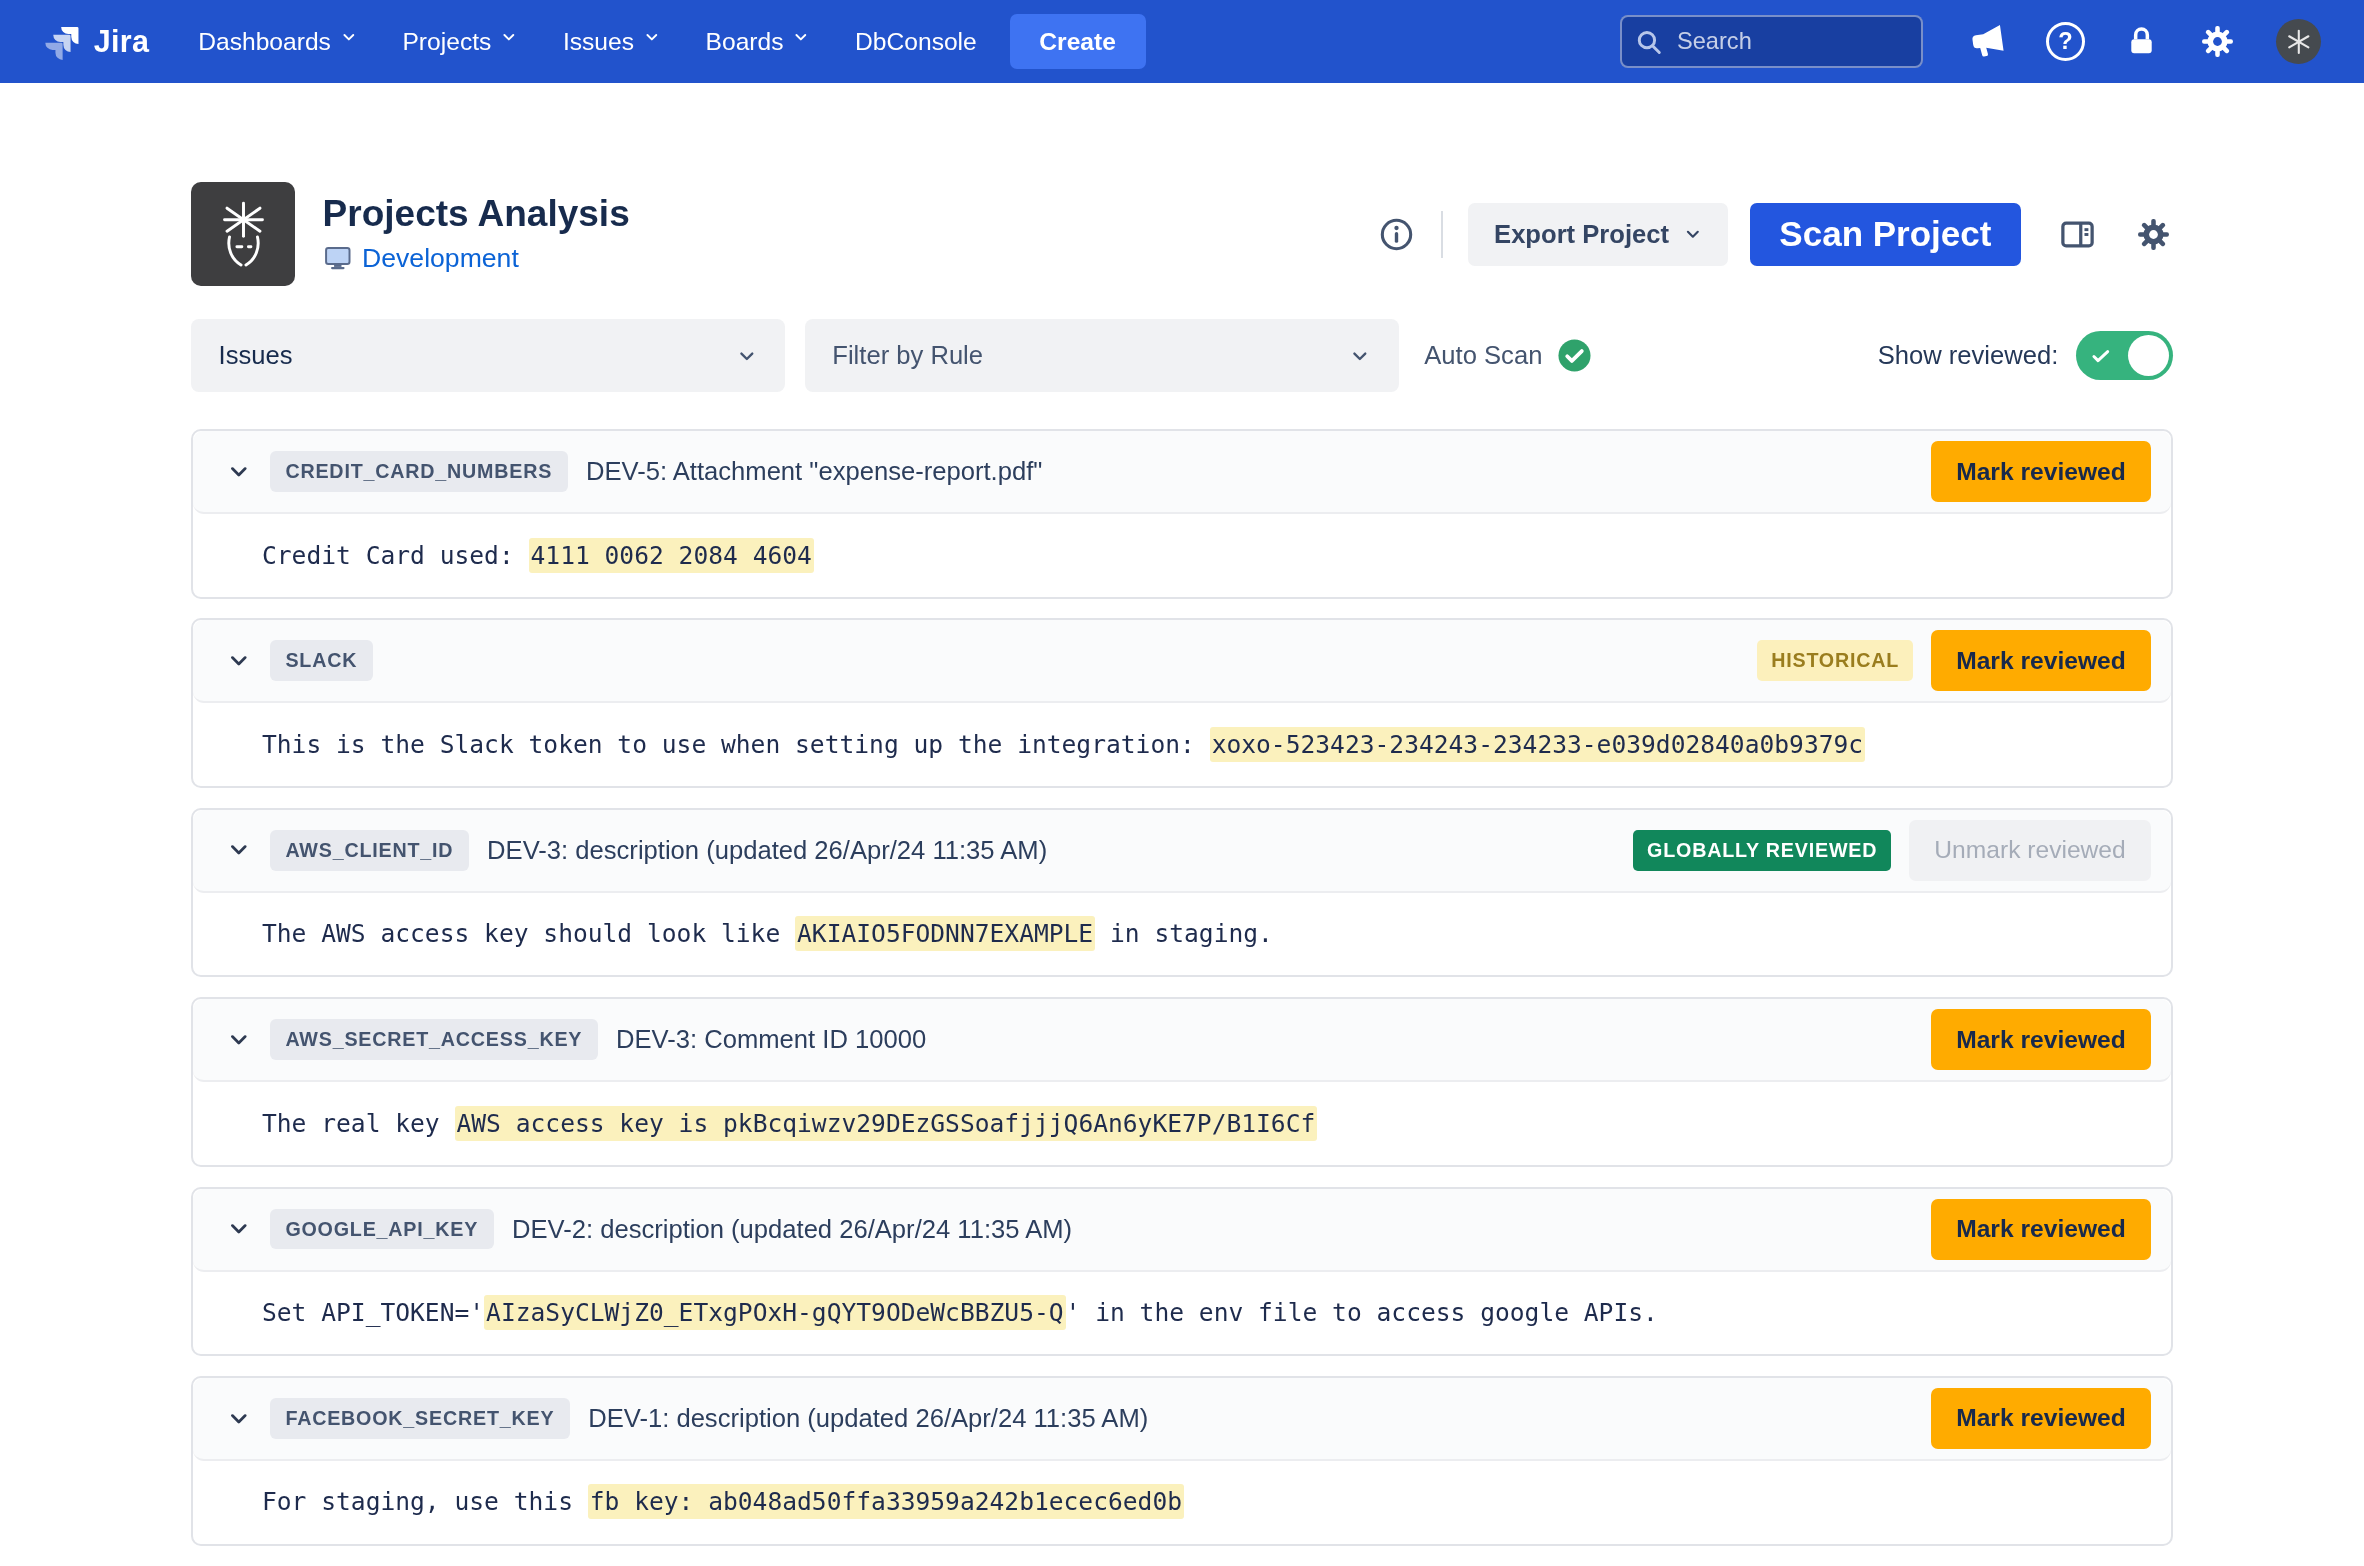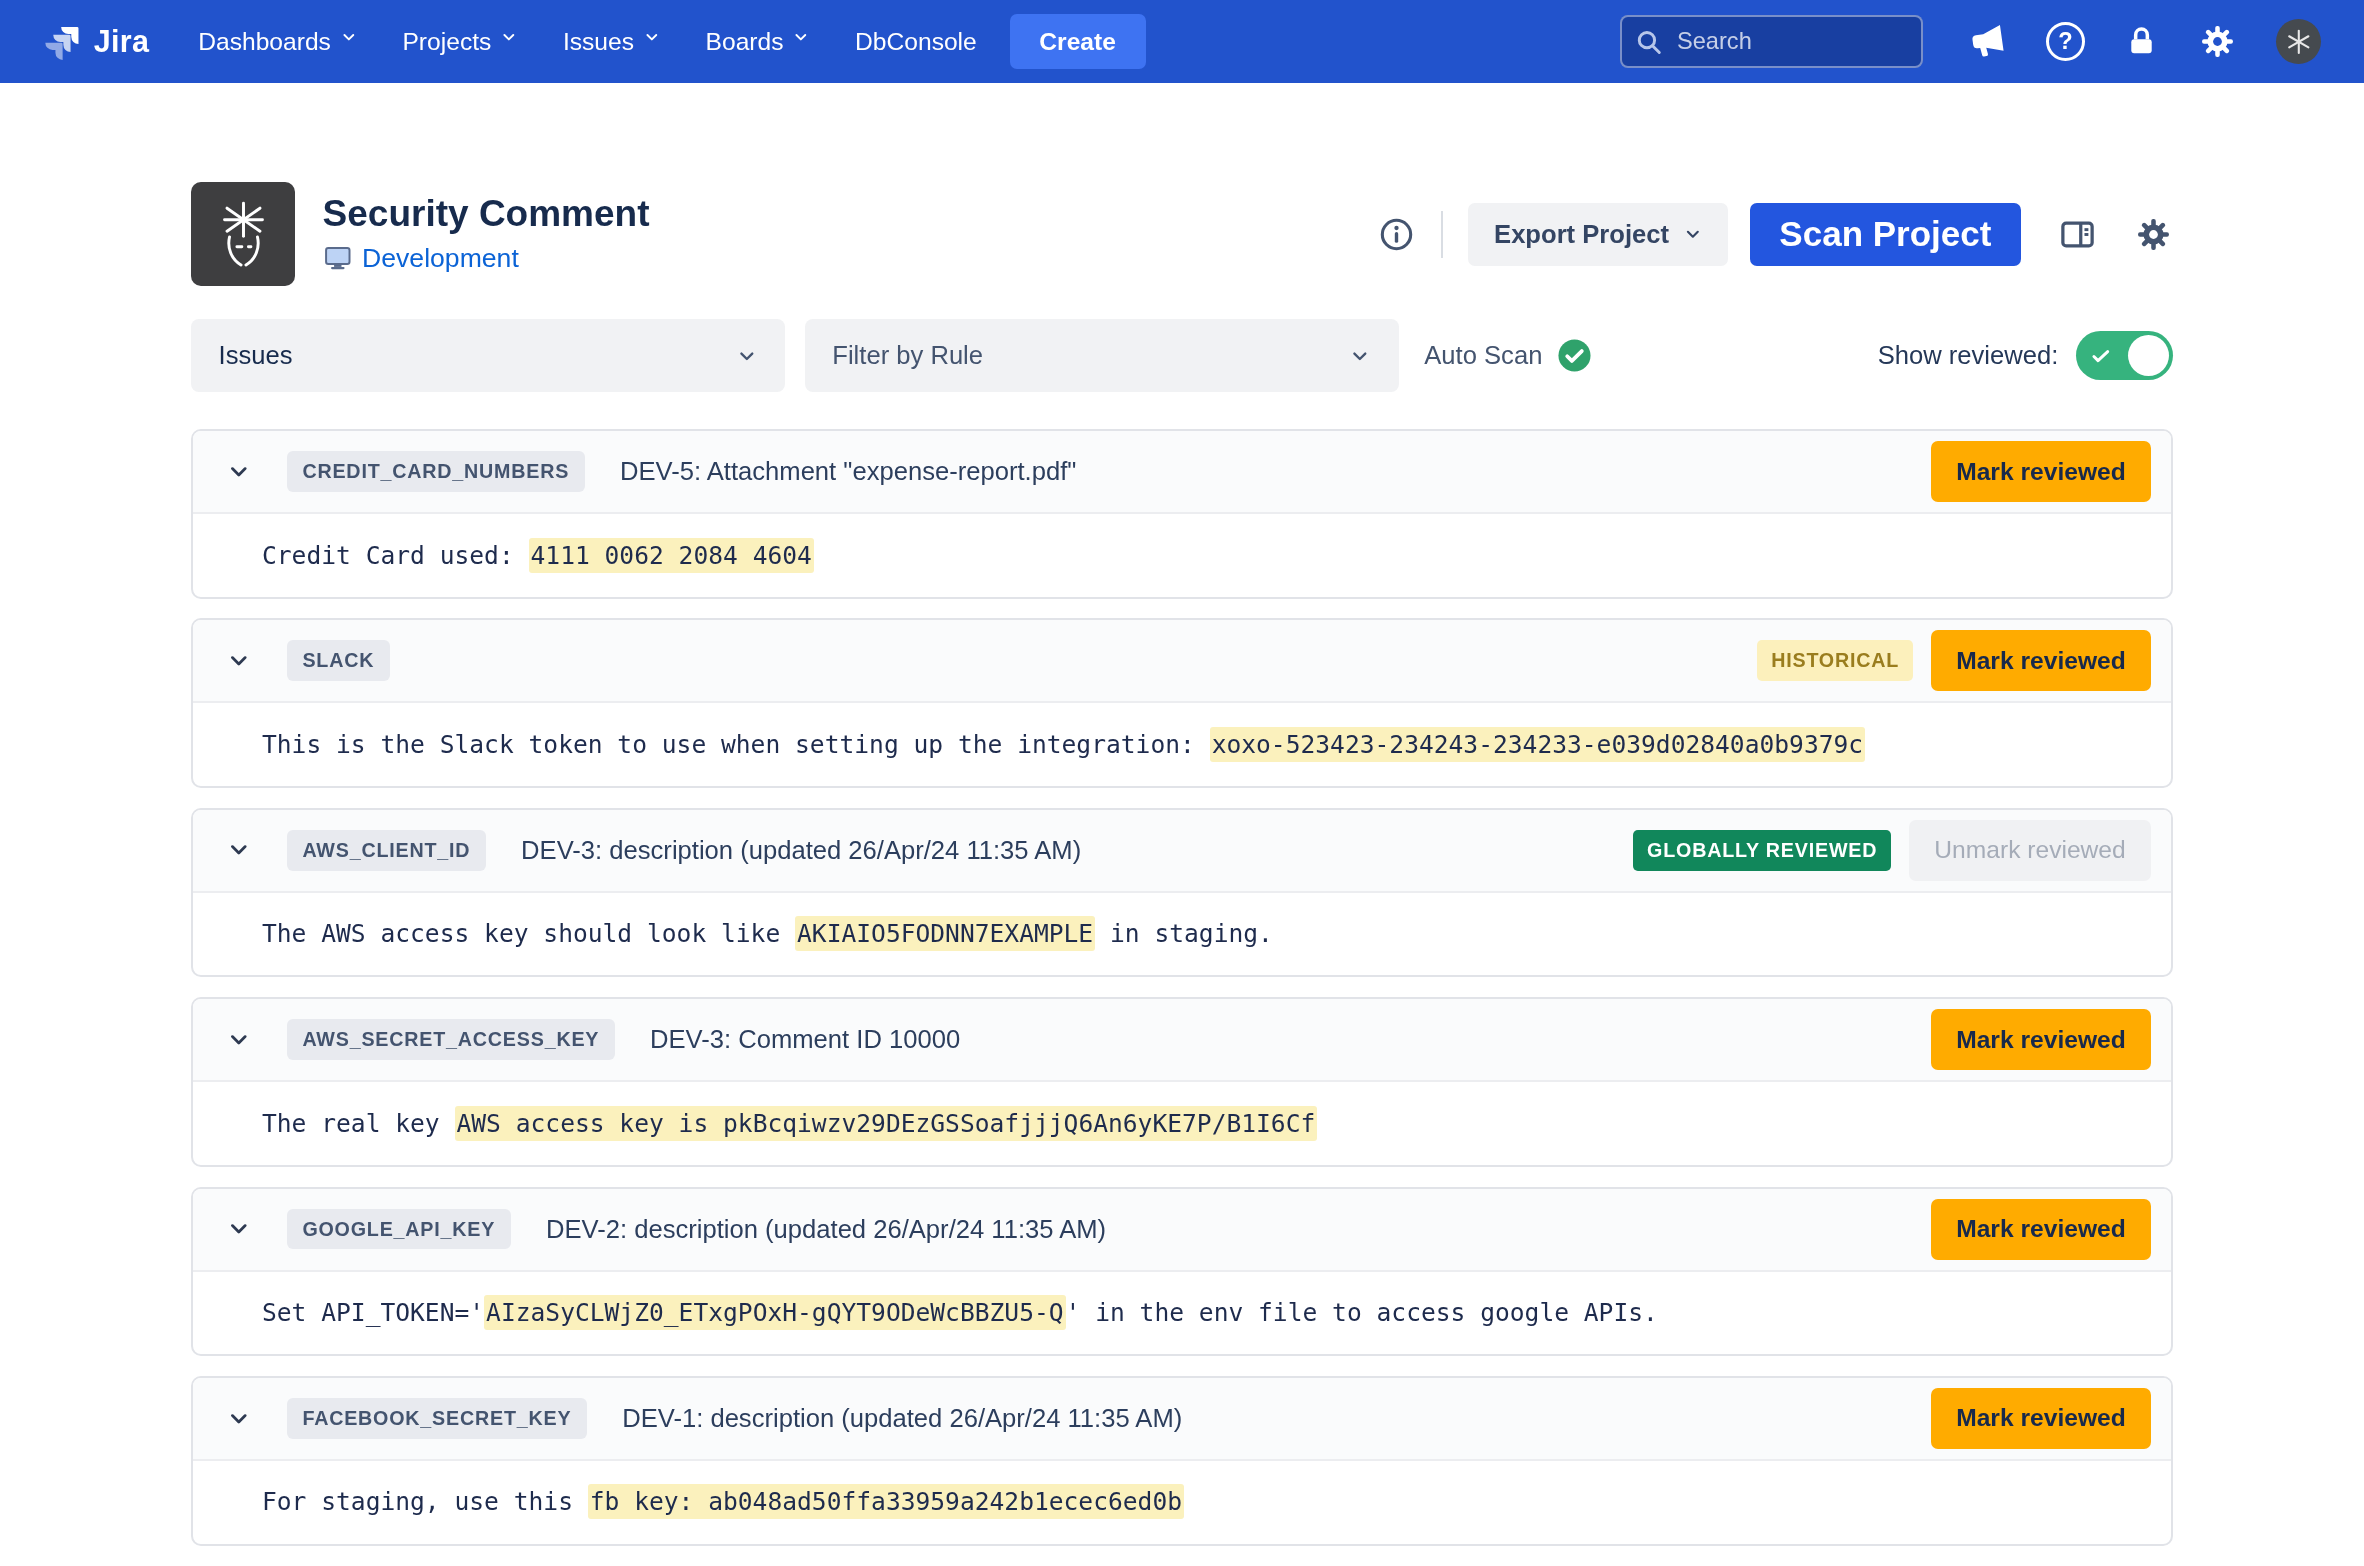--- a/index.html
+++ b/index.html
@@ -57,21 +57,21 @@
   .show-reviewed { margin-left:auto; display:flex; align-items:center; gap:17.7px; }
   .show-reviewed-label { font-size:25.6px; color:#253858; }
   .toggle { position:relative; width:97px; height:49px; background:#36B37E; border-radius:25.6px; cursor:pointer; flex:none; }
   .toggle-check { position:absolute; left:12.8px; top:50%; transform:translateY(-50%); }
   .toggle-knob { position:absolute; right:3.9px; top:3.9px; width:41px; height:41px; background:#fff; border-radius:50%; }
 
   
   .cards { margin-top:37px; display:flex; flex-direction:column; gap:19.7px; }
   .card { background:#fff; border:2px solid #E1E3E8; border-radius:9.9px; overflow:hidden; }
   .card-header { height:83px; background:#FAFBFC; border-bottom:2px solid #ECEDF0;
-    display:flex; align-items:center; padding:0 19.7px 0 33px; gap:35px; }
+    display:flex; align-items:center; padding:0 19.7px 0 33px; gap:18px;border-radius:11px; }
   .chev-btn { display:flex; cursor:pointer; flex:none; }
   .rule-badge { background:#E8EAEF; color:#44546F; font-size:19.7px; font-weight:700; letter-spacing:0.8px;
     padding:8.9px 15.8px; border-radius:5.9px; white-space:nowrap; }
   .card-title { font-size:25.6px; color:#2C3E5D; white-space:nowrap; }
   .header-right { margin-left:auto; display:flex; align-items:center; gap:17.7px; }
   .pill { font-size:19.7px; font-weight:700; letter-spacing:0.8px; padding:8.9px 13.8px; border-radius:4.9px; white-space:nowrap; }
   .pill-historical { background:#FCF0BC; color:#9A7D1E; }
   .pill-global { background:#11875B; color:#fff; }
   .btn-mark { background:#FFAB00; color:#18294B; border:none; border-radius:6.9px; height:61px; padding:0 25.6px;
     font-size:24.6px; font-weight:600; cursor:pointer; font-family:inherit; white-space:nowrap; }
@@ -181,21 +181,21 @@
         <line x1="24" y1="5" x2="24" y2="25"></line>
         <line x1="14" y1="8" x2="34" y2="22"></line>
         <line x1="34" y1="8" x2="14" y2="22"></line>
         <line x1="12.5" y1="15" x2="35.5" y2="15"></line>
         <path d="M15.5 25.5c-1.5 6.5 1 13.5 7 17"></path>
         <path d="M32.5 25.5c1.5 6.5-1 13.5-7 17"></path>
         <path d="M20 31.5h3M27 31.5h1.5"></path>
       </svg>
     </div>
     <div class="title-block">
-      <h1>Security Comment</h1>
+      <h1>Projects Analysis</h1>
       <div class="project-line">
         <svg width="29.6" height="29.6" viewBox="0 0 24 24">
           <rect x="2.5" y="4" width="19" height="13" rx="1.8" fill="#BDD3F5" stroke="#5A6B8C" stroke-width="1.6"></rect>
           <rect x="9" y="17" width="6" height="2.4" fill="#5A6B8C"></rect>
           <rect x="6.5" y="19.4" width="11" height="1.8" rx="0.9" fill="#5A6B8C"></rect>
         </svg>
         <a class="project-link">Development</a>
       </div>
     </div>
 

